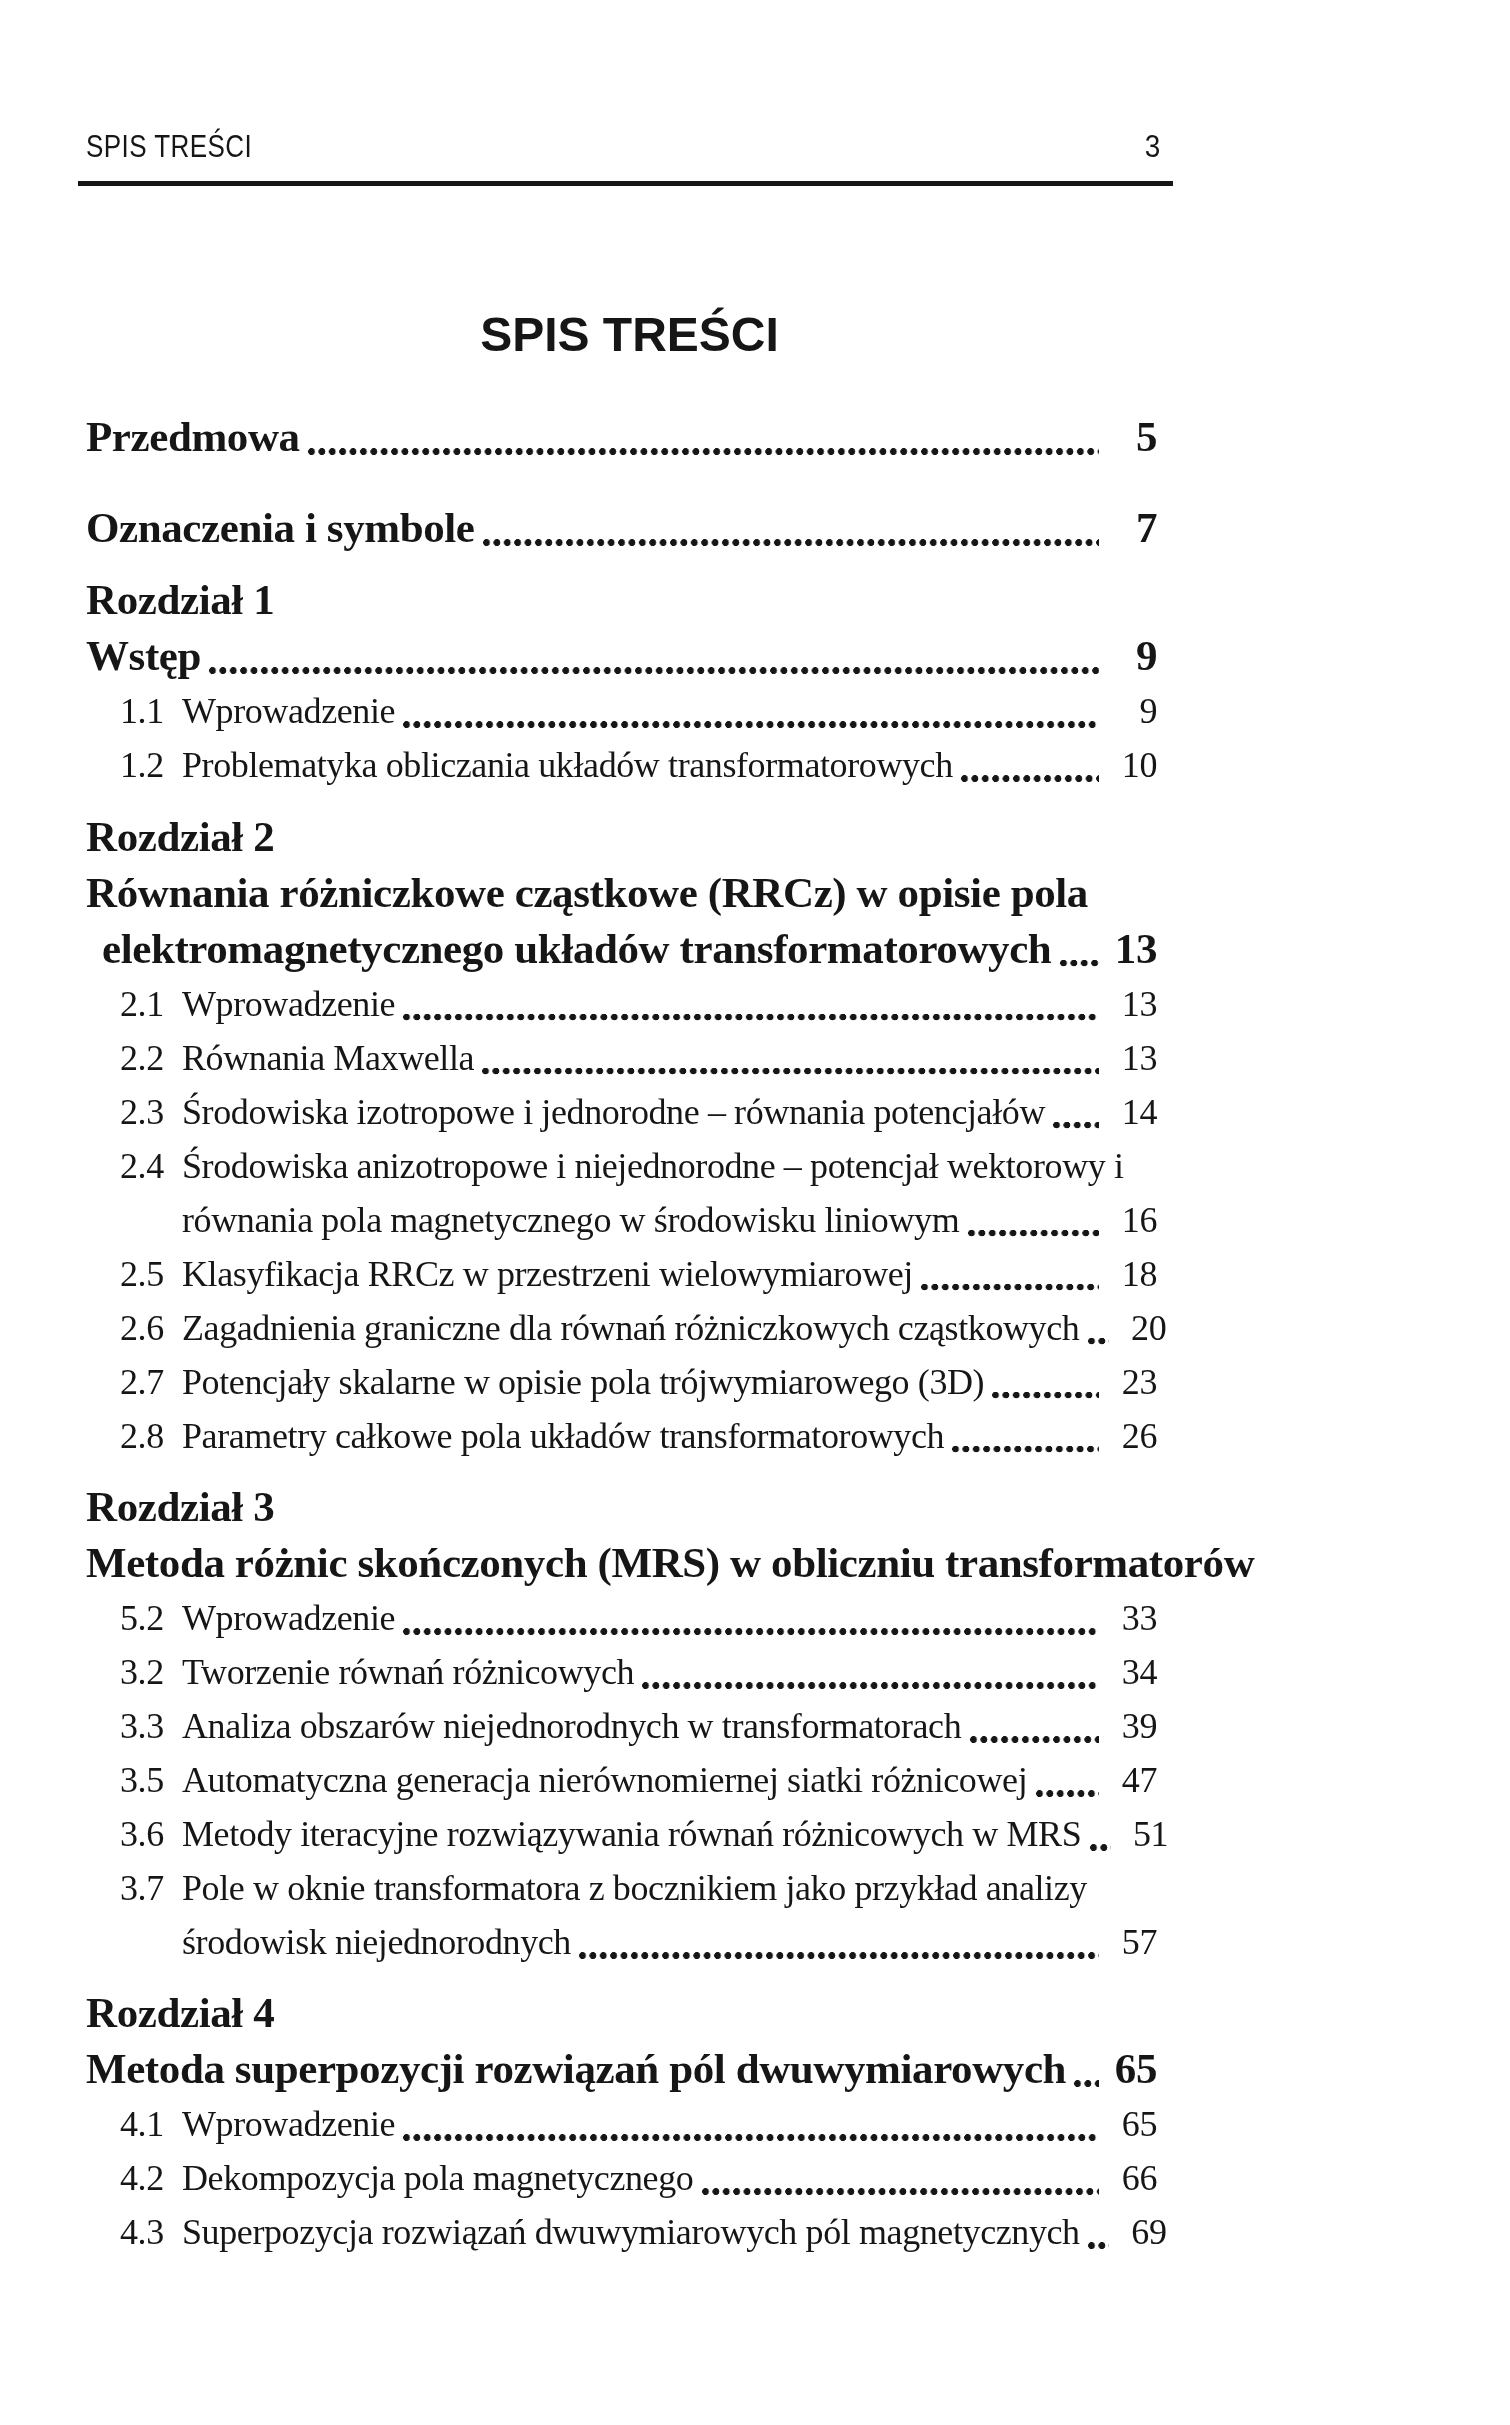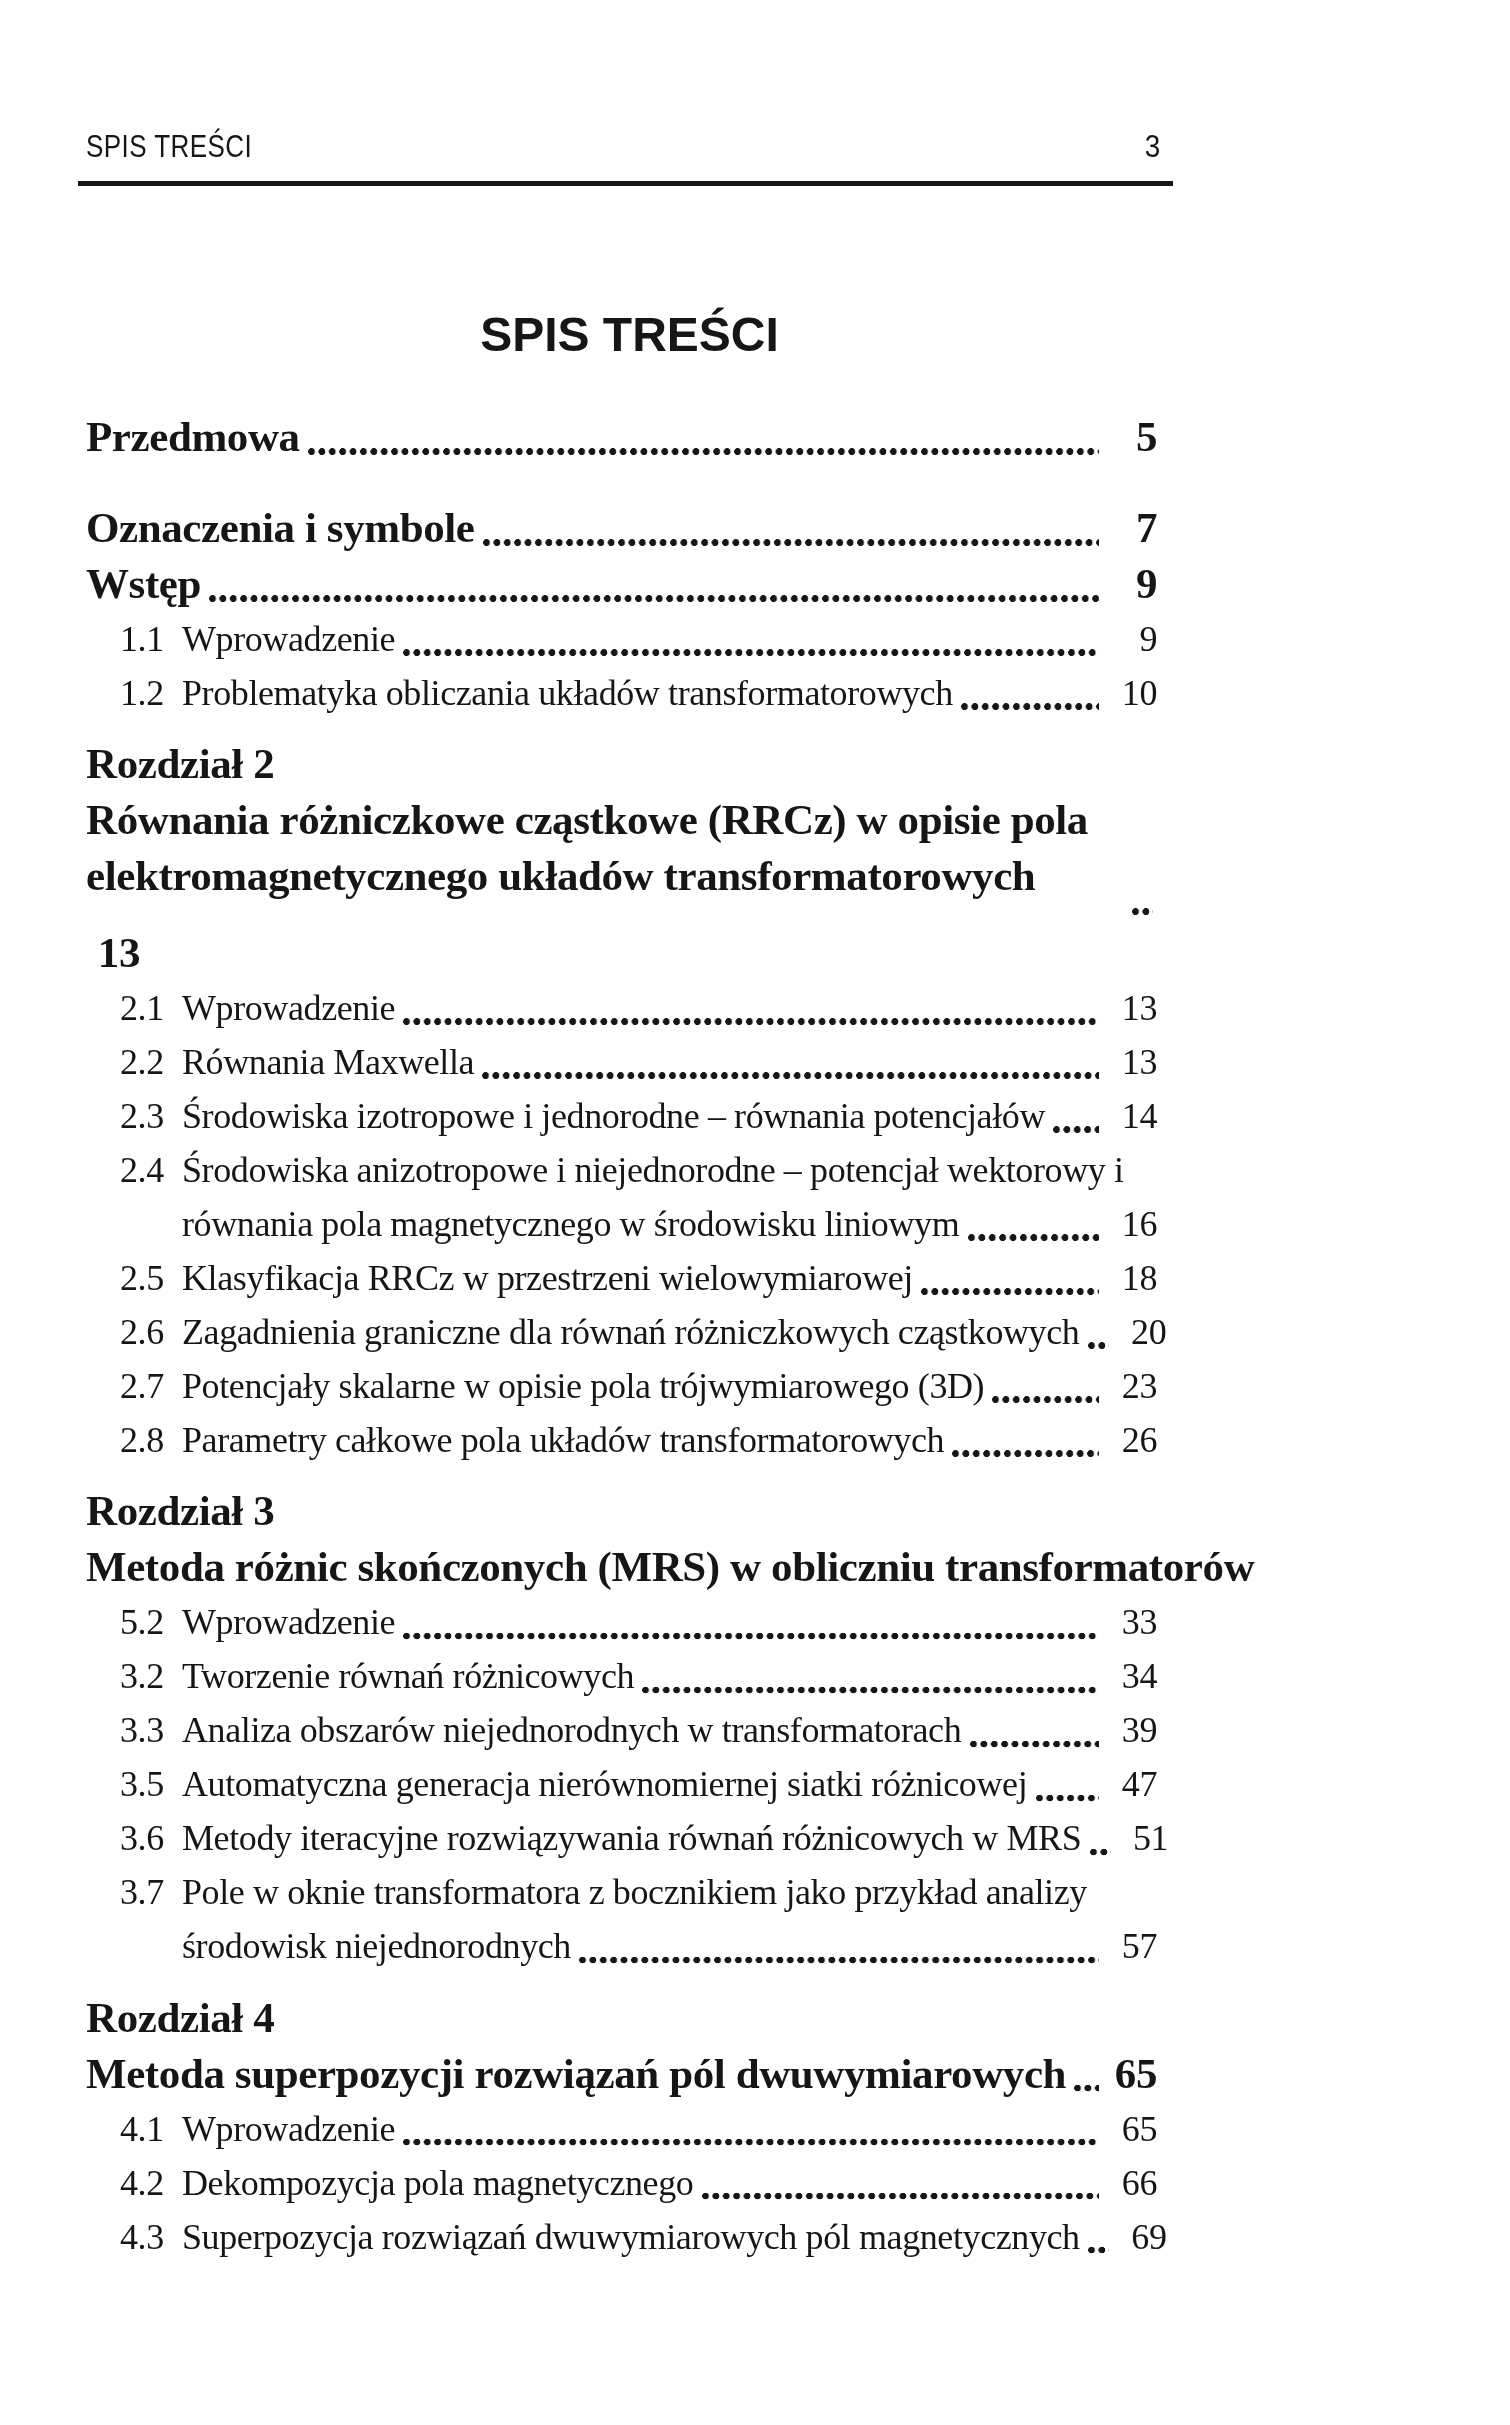--- a/index.html
+++ b/index.html
@@ -85,21 +85,21 @@
     font-size:43px;
     line-height:56px;
   }
   .kind-item{margin-left:34px;}
   .kind-item .num{
     display:inline-block;
     width:62px;
     flex:0 0 auto;
   }
   .kind-item .cont{margin-left:62px;}
-  .kind-chapter-title .cont{margin-left:0;flex-direction:column;}
+  .kind-chapter-title .cont{margin-left:16px;}
   .txt{flex:0 0 auto;}
   .dots{
     flex:1 1 auto;
     align-self:flex-end;
     height:14.5px;
     margin:0 3.6px 6.4px 7.3px;
     background-image:radial-gradient(circle at 4.5px 7.3px, var(--ink) 3.1px, transparent 3.7px);
     background-size:10.4px 14.5px;
     background-repeat:repeat-x;
     min-width:22px;
@@ -132,20 +132,25 @@
           <span class="pg">5</span>
         </div>
       </div>
       <div class="toc-entry kind-front">
         <div class="line">
           <span class="txt">Oznaczenia i symbole</span>
           <span class="dots"></span>
           <span class="pg">7</span>
         </div>
       </div>
+      <div class="toc-entry kind-chapter">
+        <div class="line">
+          <span class="txt">Rozdział 1</span>
+        </div>
+      </div>
       <div class="toc-entry kind-chapter-title">
         <div class="line">
           <span class="txt">Wstęp</span>
           <span class="dots"></span>
           <span class="pg">9</span>
         </div>
       </div>
       <div class="toc-entry kind-item">
         <div class="line">
           <span class="num">1.1</span>

